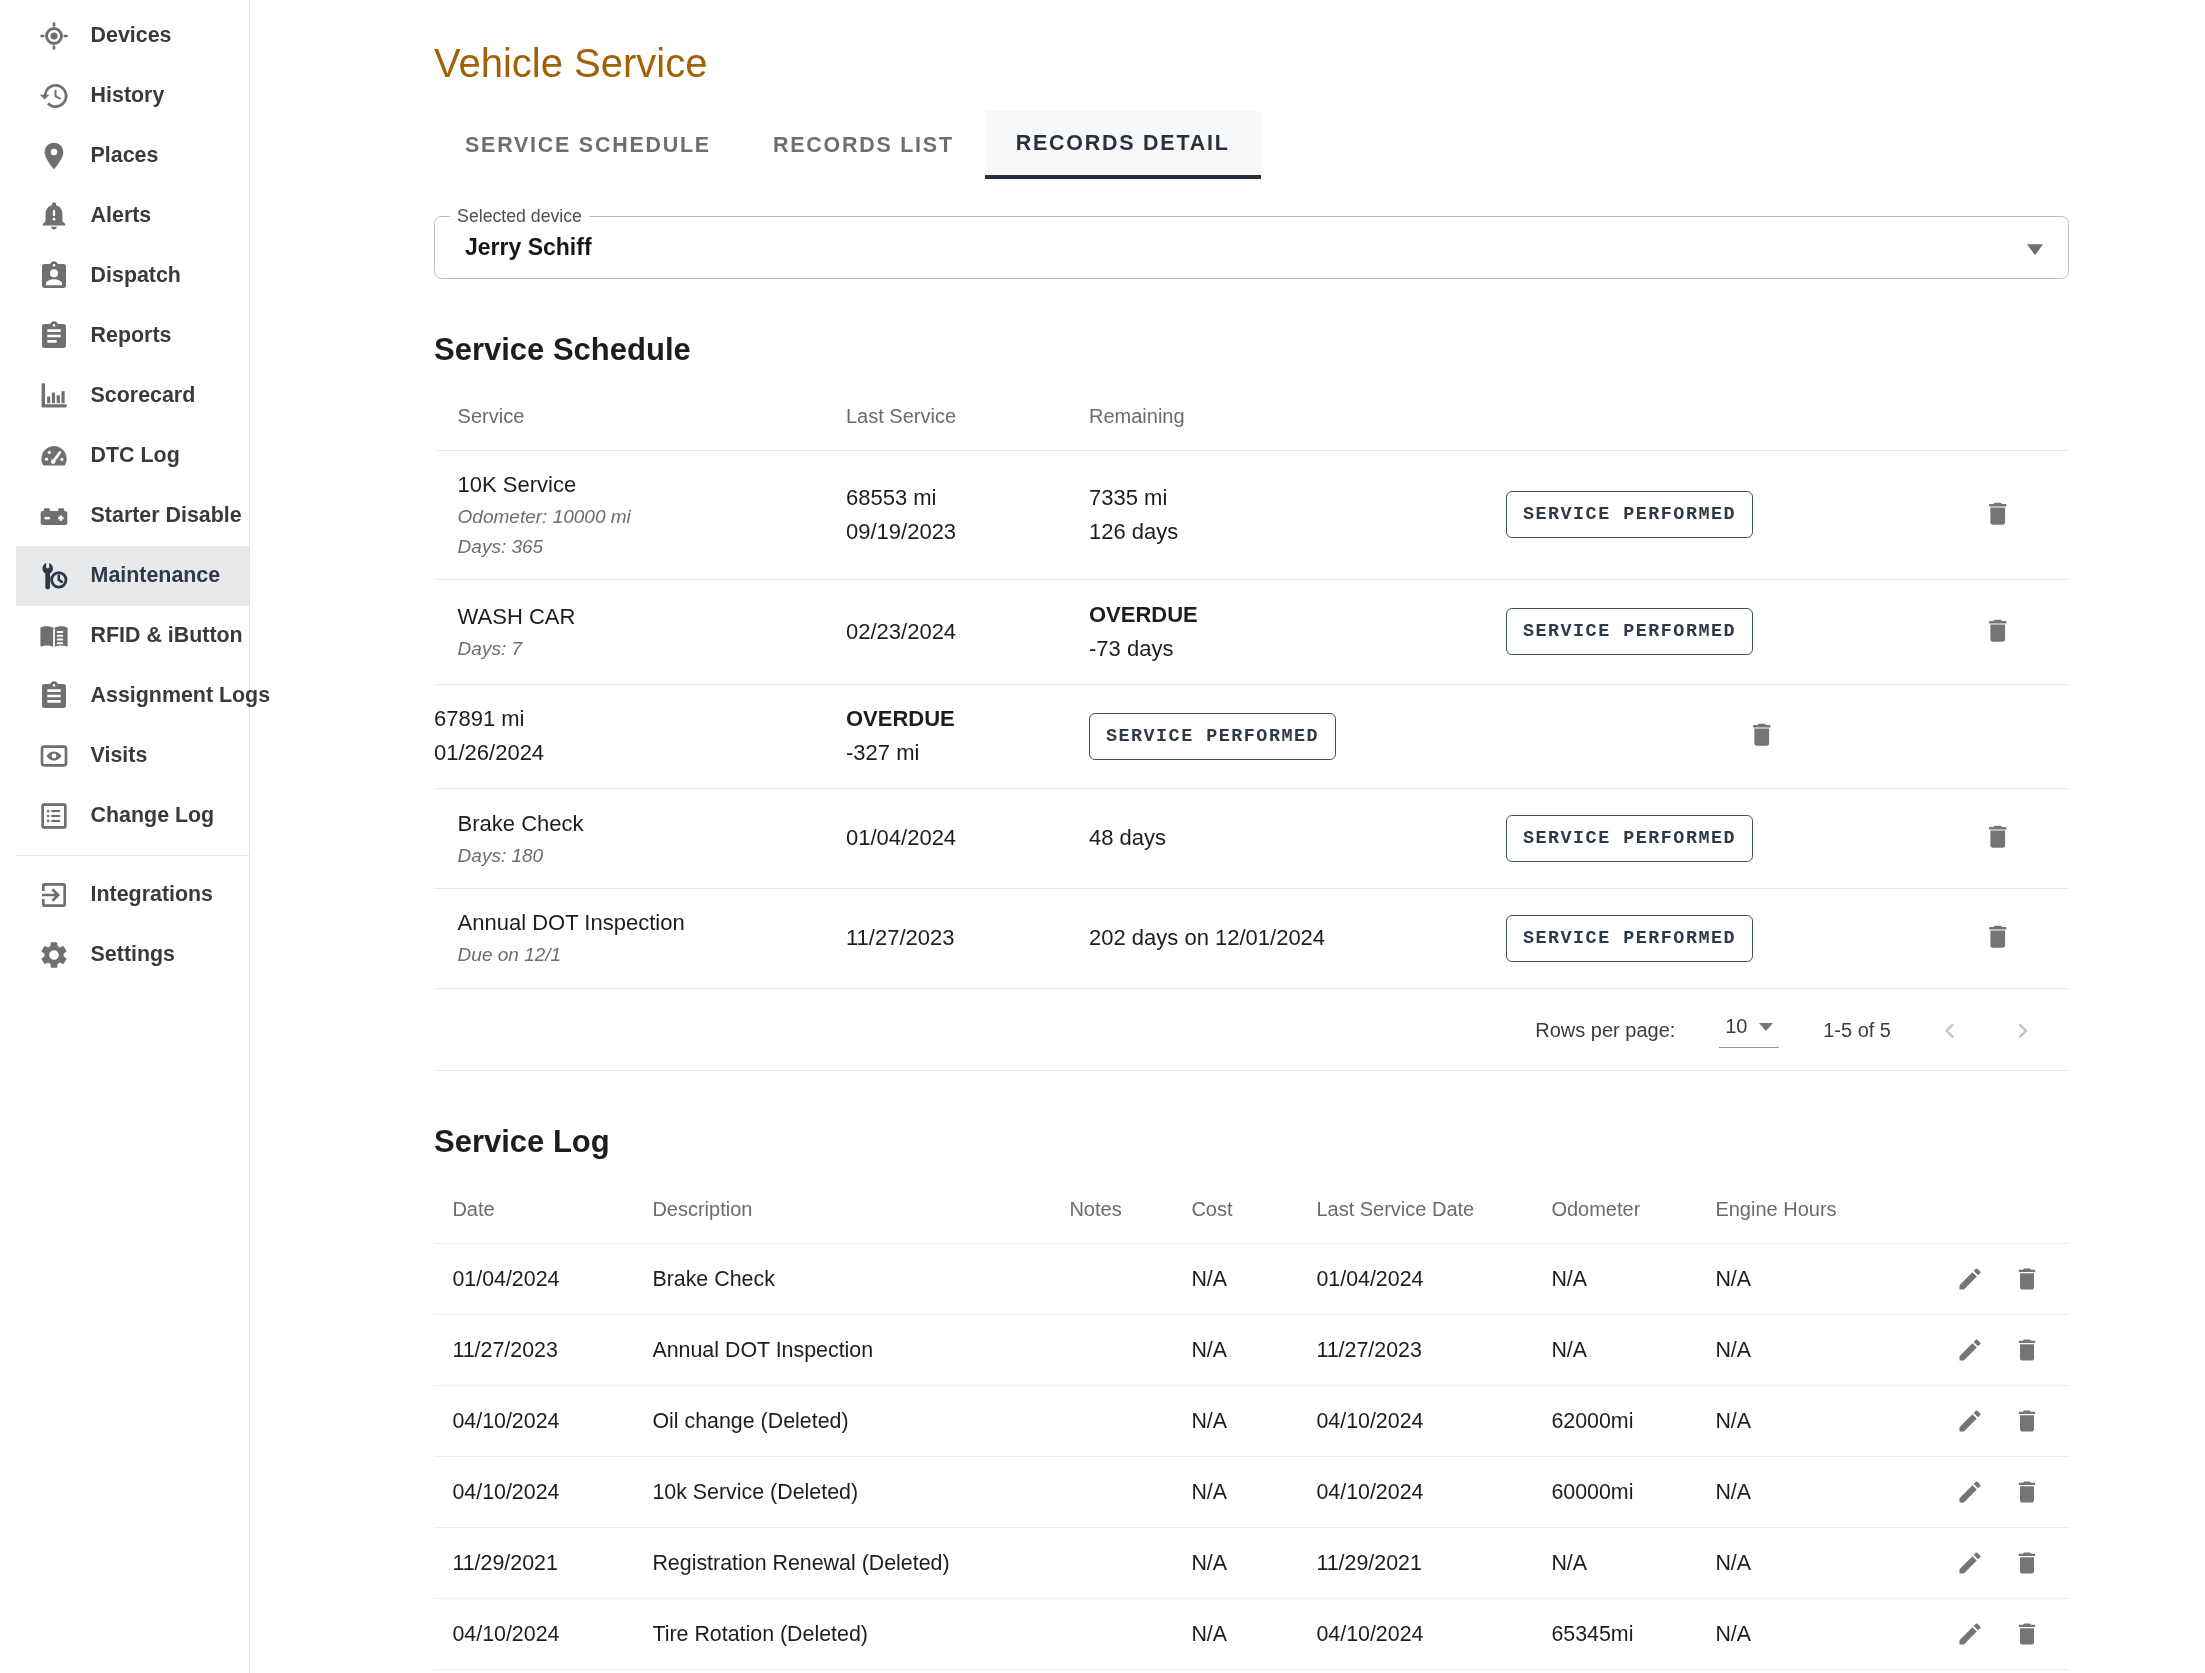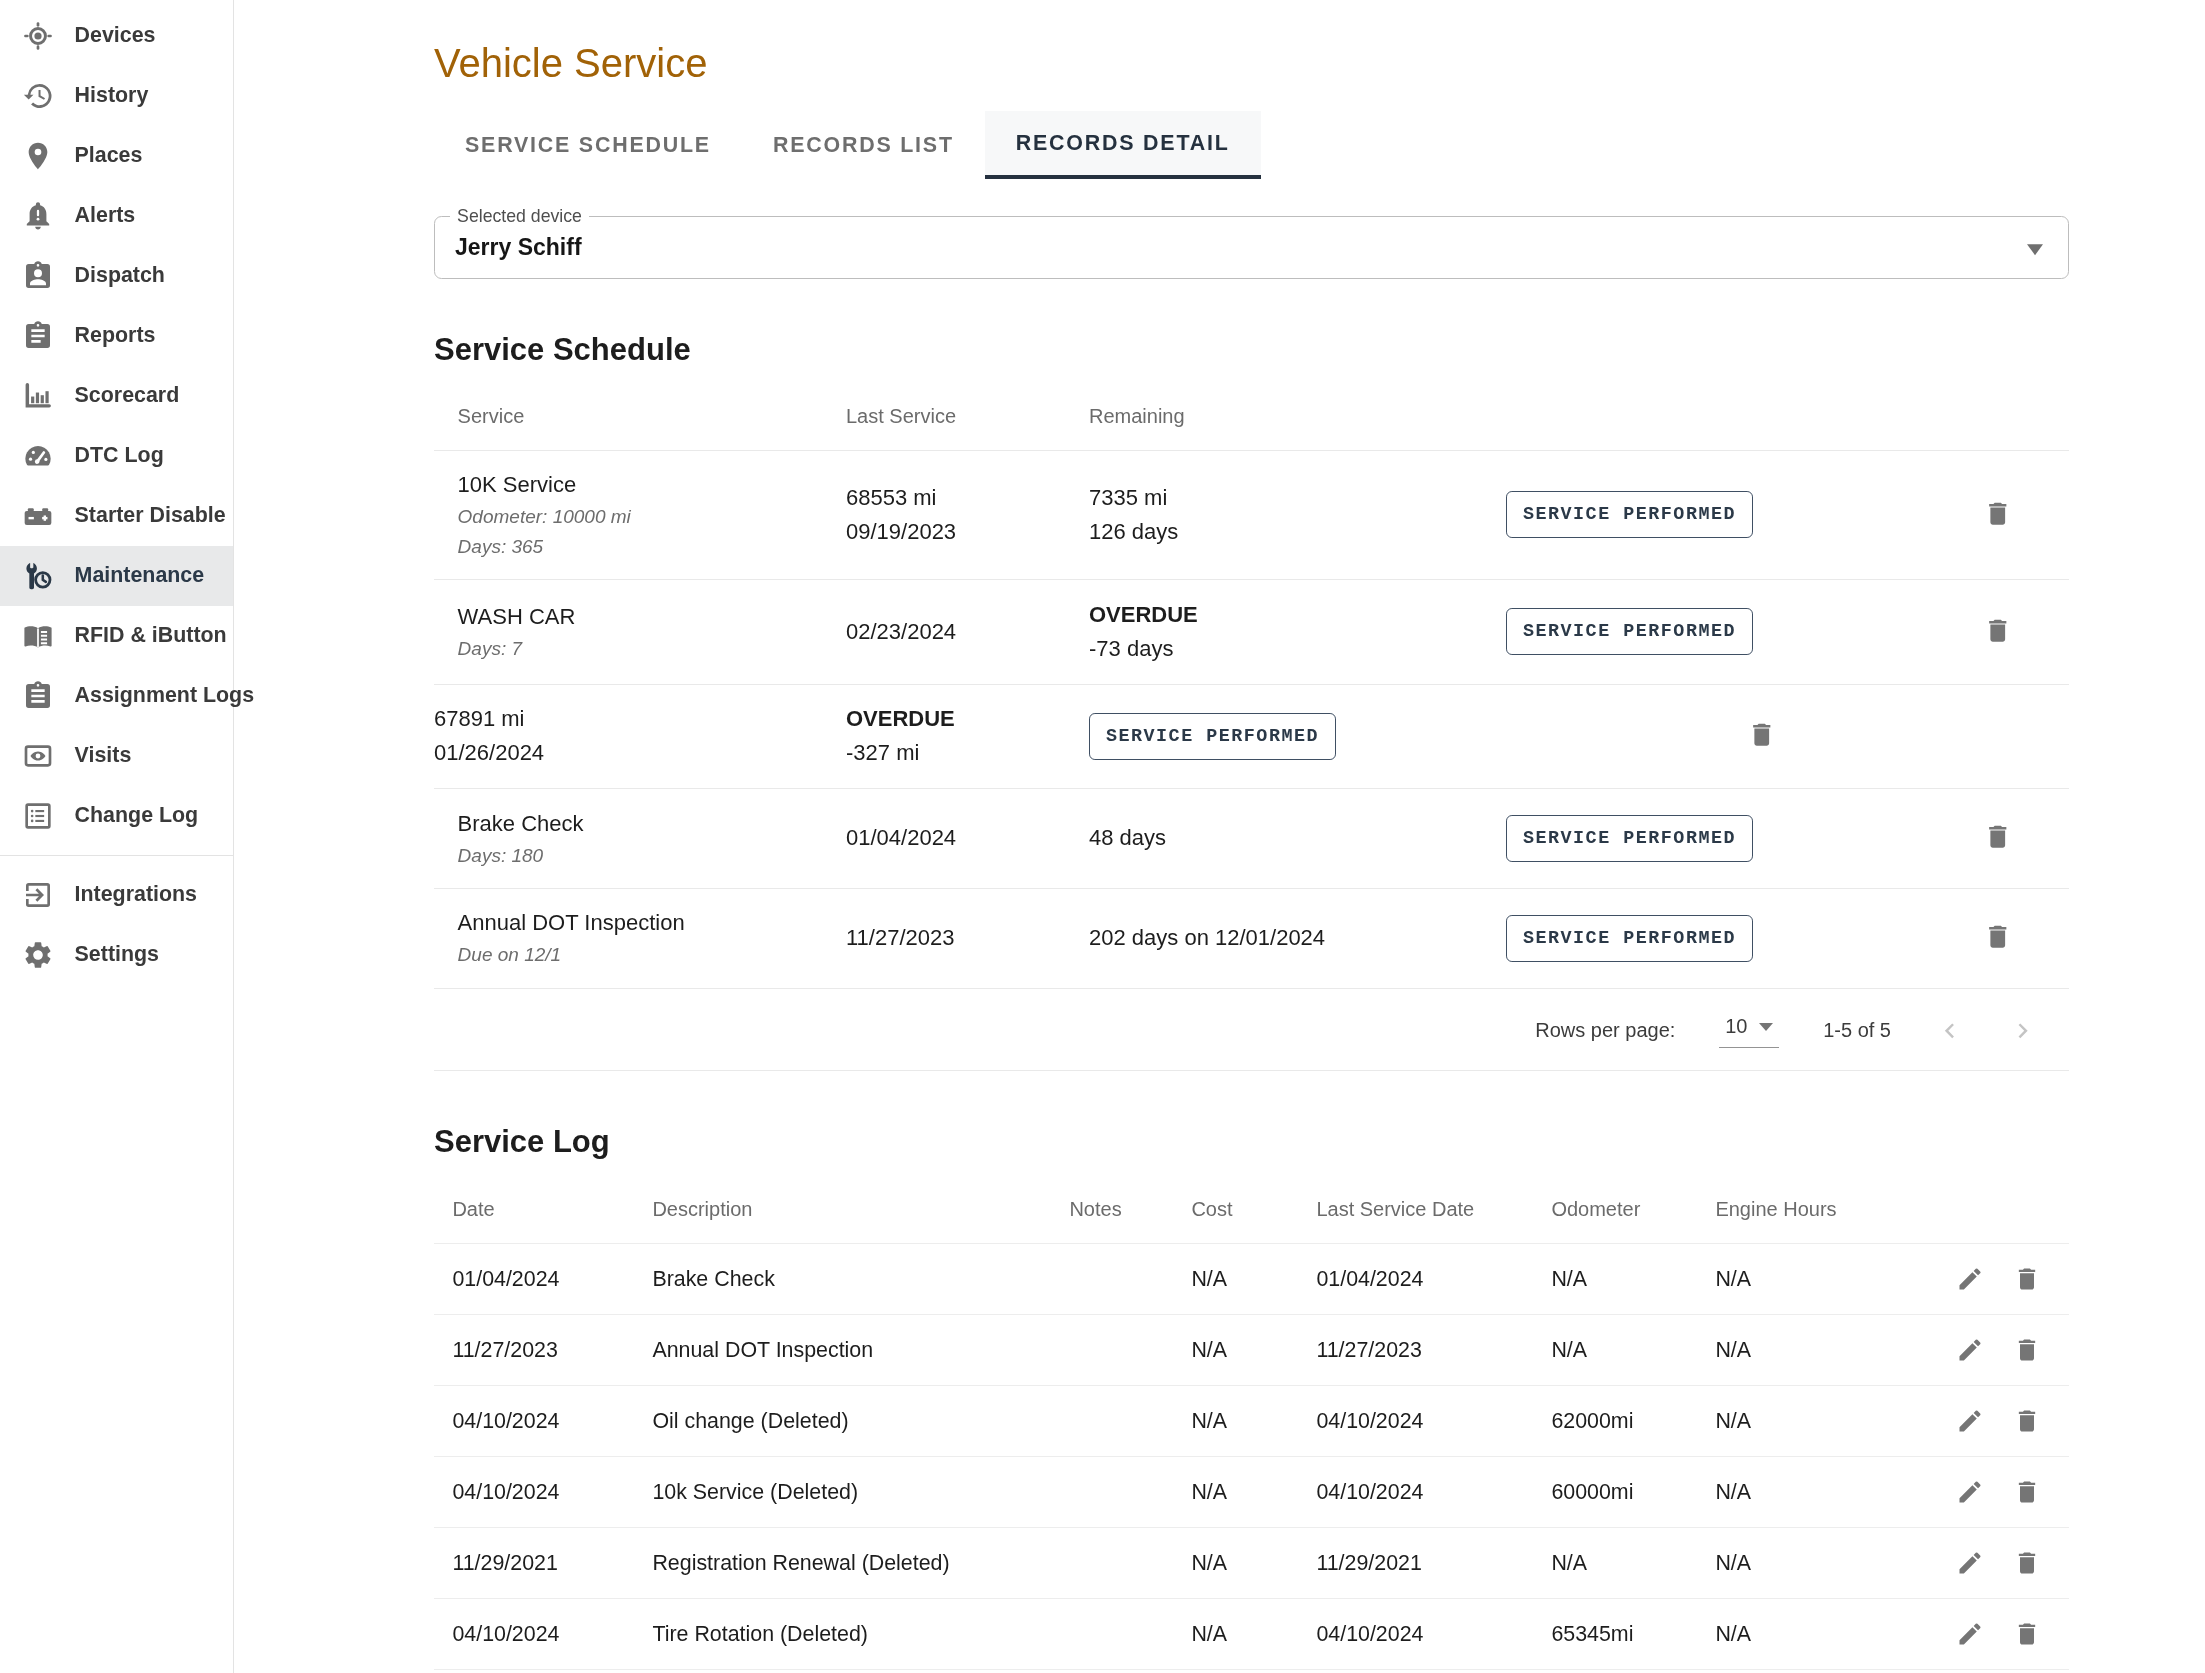--- a/index.html
+++ b/index.html
@@ -5,21 +5,21 @@
   * { box-sizing: border-box; }
   html,body { margin:0; padding:0; }
   body {
     width:2205px; height:1673px; overflow:hidden;
     background:#ffffff; color:#1d1d1d;
     font-family:"Liberation Sans", sans-serif;
   }
 
   
   .sidebar {
-    position:absolute; left:0; top:0; bottom:0; width:234px;
+    position:absolute; left:16px; top:0; bottom:0; width:234px;
     background:#fff; border-right:1.5px solid #e3e3e3; padding-top:5.9px;
   }
   .nav-item {
     display:flex; align-items:center; height:60px;
     padding-left:22px; gap:20.6px; cursor:pointer;
     font-size:21.4px; font-weight:600; color:#3a3a3a; white-space:nowrap;
   }
   .nav-icon { width:32px; height:32px; flex:0 0 32px; color:#6f6f6f; display:flex; }
   .nav-icon svg { width:32px; height:32px; }
   .nav-item.selected { background:#e8e9ea; color:#2b3948; }
@@ -34,21 +34,21 @@
   .tabs { display:flex; margin-top:25px; }
   .tab {
     height:68px; display:flex; align-items:center; padding:0 31px;
     font-size:21.4px; font-weight:700; letter-spacing:1.8px; color:#6e6e6e;
     background:transparent; border:none; cursor:pointer; font-family:inherit;
   }
   .tab.active { color:#25313f; background:#f7f8f9; border-bottom:4.4px solid #25313f; }
 
   .select-box {
     margin-top:37px; height:63px; border:1.5px solid #bdbdbd; border-radius:7.4px;
-    position:relative; display:flex; align-items:center; padding:0 20px; cursor:pointer;
+    position:relative; display:flex; align-items:center; padding:0 30px; cursor:pointer;
   }
   .select-label { position:absolute; top:-11px; left:14.7px; background:#fff; padding:0 7.4px; font-size:17.7px; color:#4e4e4e; }
   .select-value { font-size:23px; font-weight:700; color:#161616;text-align:center; }
   .select-arrow {
     position:absolute; right:25px; top:50%; transform:translateY(-35%);
     width:0; height:0; border-left:8.8px solid transparent; border-right:8.8px solid transparent; border-top:11px solid #6f6f6f;
   }
 
   h2.section-title { font-size:31px; font-weight:700; margin:53px 0 0 0; color:#1d1d1d; }
 

